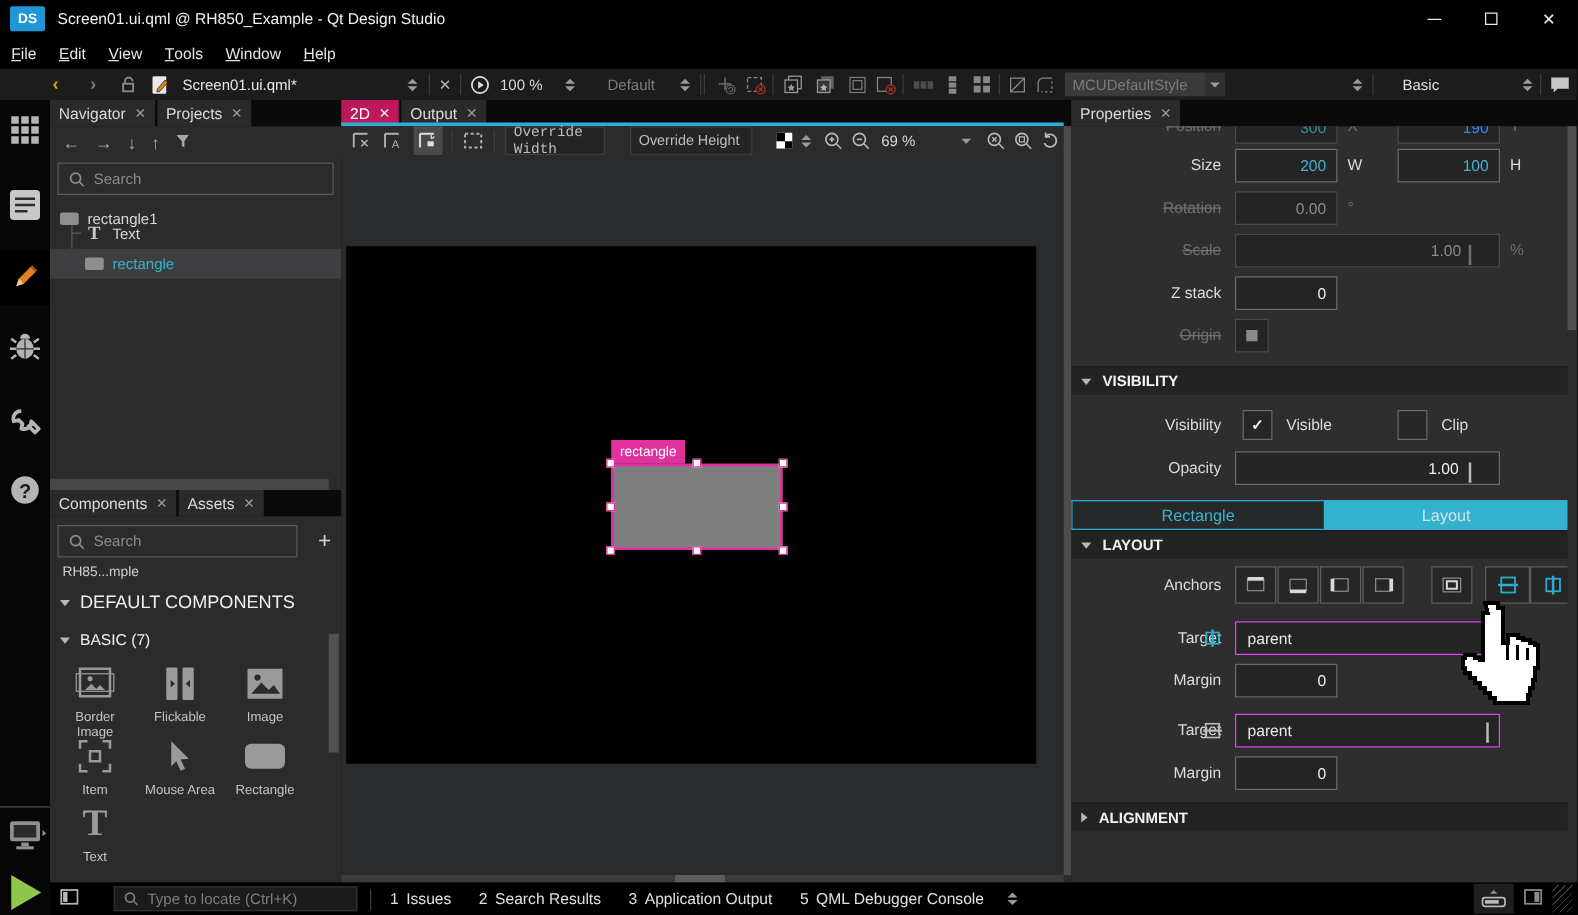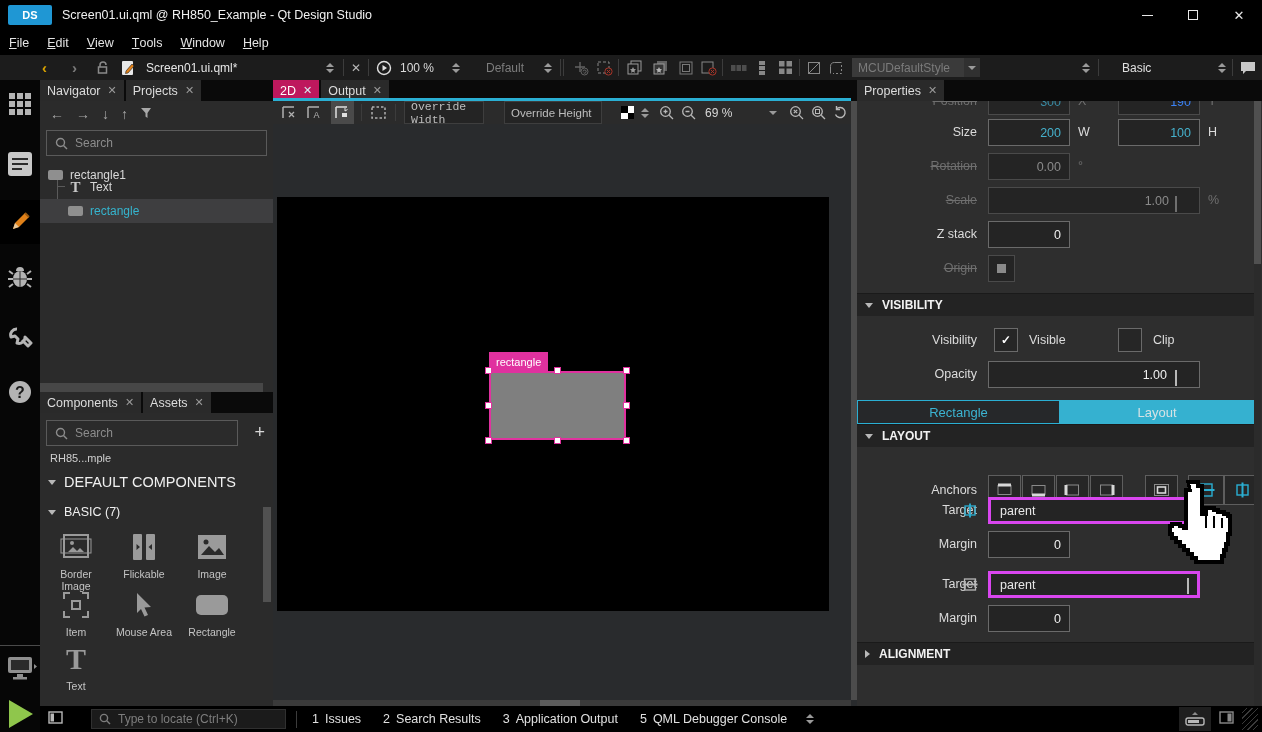--- a/index.html
+++ b/index.html
@@ -3,21 +3,21 @@
 <meta charset="utf-8">
 <style>
   * { margin:0; padding:0; box-sizing:border-box; }
   html,body { width:1262px; height:732px; background:#000; overflow:hidden;
               font-family:"Liberation Sans", sans-serif; }
   #app { position:relative; width:1262px; height:732px; background:#0a0a0a; color:#d8d8d8; font-size:12px; }
   .abs { position:absolute; }
 
   
   #titlebar { left:0; top:0; width:1262px; height:30px; background:#000; display:flex; align-items:center; }
-  #ds-logo { width:44px; height:20px; margin-left:8px; background:#1f97d4; color:#fff; font-weight:bold;
+  #ds-logo { width:28px; height:20px; margin-left:8px; background:#1f97d4; color:#fff; font-weight:bold;
              font-size:11px; display:flex; align-items:center; justify-content:center; border-radius:2px;}
   #win-title { margin-left:10px; color:#f0f0f0; font-size:12.5px; }
   .win-btns { position:absolute; right:0; top:0; height:30px; display:flex; }
   .win-btn { width:46px; height:30px; display:flex; align-items:center; justify-content:center; color:#e8e8e8; font-size:13px; }
   .box-glyph { width:10px; height:10px; border:1px solid #e8e8e8; }
   .min-glyph { width:11px; height:1px; background:#e8e8e8; }
 
   
   #menubar { left:0; top:30px; width:1262px; height:25px; background:#000; display:flex; align-items:center; }
   .menu-item { padding:0 9px; height:25px; display:flex; align-items:center; color:#e4e4e4; font-size:12.5px; }
@@ -105,21 +105,21 @@
   .punit { position:absolute; top:6px; font-size:12.5px; color:#dcdcdc; }
   .punit.dis { color:#6f6f6f; }
   .sechead { position:absolute; left:0; width:398px; height:23px; background:#232323; display:flex; align-items:center; gap:9px;
              padding-left:8px; color:#f2f2f2; font-weight:bold; font-size:12px; border-top:1px solid #1a1a1a; }
   .cb { position:absolute; width:24px; height:24px; border:1px solid #6a6a6a; background:#262626; display:flex; align-items:center; justify-content:center; }
   .typetab { position:absolute; top:0; height:24px; display:flex; align-items:center; justify-content:center; font-size:13px; }
   #tt-rect { left:0; width:202px; background:#26282a; color:#3cb4d2; border:1px solid #2aafd3; border-right:none; }
   #tt-layout { left:202px; width:196px; background:#35b1d0; color:#d5e2e5; }
   .abtn { position:absolute; top:0; width:33px; height:30px; border:1px solid #5e5e5e; background:#262626;
           display:flex; align-items:center; justify-content:center; }
-  .combo { position:absolute; height:27px; background:#242424; border:3px solid #d946ef; color:#e8e8e8;
+  .combo { position:absolute; height:27px; background:#242424; border:1px solid #d946ef; color:#e8e8e8;
            display:flex; align-items:center; padding:0 9px; font-size:12.5px; }
   .combo .arrow { position:absolute; right:8px; }
   .chev-dn { width:8px; height:8px; border-right:2px solid #b8b8b8; border-bottom:2px solid #b8b8b8; transform:rotate(45deg) translateY(-2px); }
   #prop-vscroll { position:absolute; right:1px; top:21px; width:7px; height:605px; background:#2b2b2b; }
   #prop-vthumb { position:absolute; right:0; top:0; width:7px; height:163px; background:#505050; }
 
   
   #statusbar { left:40px; top:706px; width:1222px; height:26px; background:#000; display:flex; align-items:center; }
   #locator { width:195px; height:20px; margin-left:28px; background:#1b1b1b; border:1px solid #303030; display:flex; align-items:center; gap:7px; padding:0 7px; color:#7d7d7d; }
   .pane-btn { display:flex; gap:6px; align-items:center; color:#e0e0e0; font-size:12.5px; padding:0 11px; }
@@ -758,21 +758,21 @@
         <div class="typetab" id="tt-layout">
             <span>Layout</span>
           </div>
       </div>
 
       <div class="sechead" style="top:323px;">
         <span class="tri-dn"></span>
         <span>LAYOUT</span>
       </div>
 
-      <div class="prow" style="top:374px; height:32px;padding-left:45px;">
+      <div class="prow" style="top:352px; height:32px;padding-left:45px;">
         <span class="plabel" style="top:8px;">Anchors</span>
         <span class="abtn" style="left:131px;">
           <svg width="17" height="14" viewBox="0 0 17 14">
               <rect x="2" y="2.5" width="13" height="9" fill="none" stroke="#8a8a8a"></rect>
               <path d="M2 2 h13" stroke="#d8d8d8" stroke-width="3"></path>
             </svg>
         </span>
         <span class="abtn" style="left:165px;">
           <svg width="17" height="14" viewBox="0 0 17 14">
               <rect x="2" y="2.5" width="13" height="9" fill="none" stroke="#8a8a8a"></rect>

